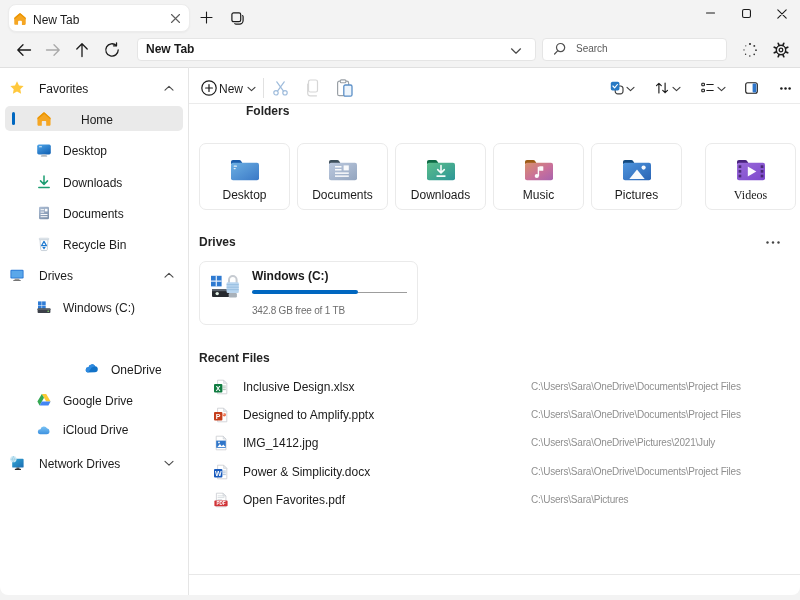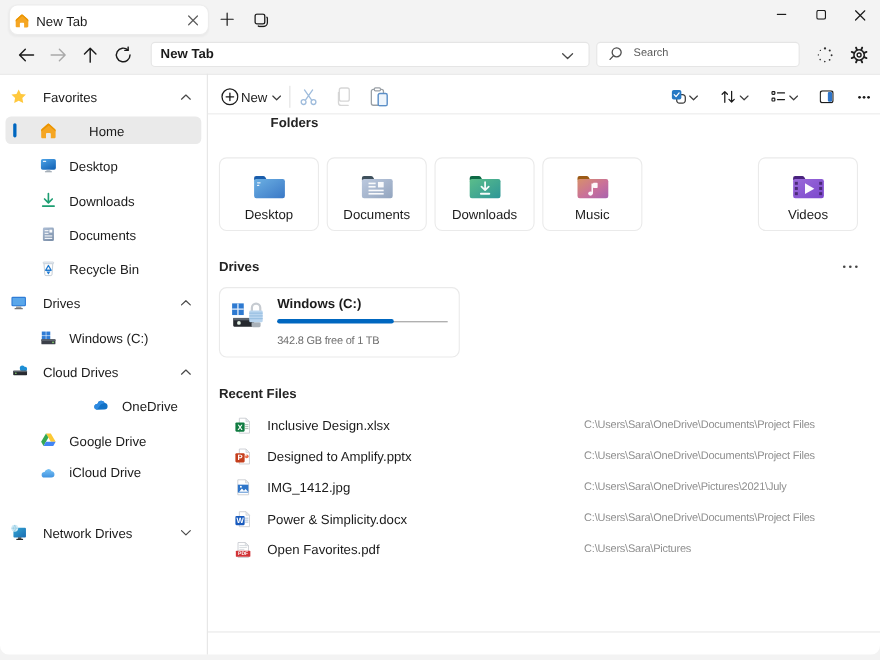--- a/index.html
+++ b/index.html
@@ -252,40 +252,20 @@
           <rect x="2" y="6.5" width="3.6" height="3.6" fill="#2f7cd6"></rect>
           <rect x="6.1" y="6.5" width="3.6" height="3.6" fill="#2f7cd6"></rect>
           <rect x="1.6" y="9.4" width="12.8" height="4.6" rx="0.8" fill="#3c4049"></rect>
           <rect x="1.6" y="9.4" width="12.8" height="1.6" fill="#596069"></rect>
           <circle cx="12.2" cy="12.2" r="0.8" fill="#86d86d"></circle>
         </svg>
       </div>
     <div class="lbl" style="left:63px;top:6px;">Windows (C:)</div>
   </div>
 
-  <div class="srow" style="top:259px;">
-    <div class="ic" style="left:9px;top:4px;">
-        <svg width="16" height="16" viewBox="0 0 16 16">
-          <g fill="#1e8fd5">
-            <circle cx="11.3" cy="4.6" r="2.3"></circle>
-            <circle cx="13.8" cy="5.2" r="1.8"></circle>
-            <rect x="9.2" y="4.8" width="6.3" height="2.2" rx="1.1"></rect>
-          </g>
-          <rect x="3" y="7" width="12.6" height="4.2" rx="0.7" fill="#26292e"></rect>
-          <rect x="3" y="7" width="12.6" height="1.3" fill="#596069"></rect>
-          <circle cx="5.4" cy="9.3" r="0.75" fill="#86d86d"></circle>
-        </svg>
-      </div>
-    <div class="lbl" style="left:39px;top:6px;">Cloud Drives</div>
-    <div class="chev" style="left:164px;top:9px;">
-        <svg width="10" height="7" viewBox="0 0 10 7">
-          <path d="M1 5.2L5 1.4l4 3.8" fill="none" stroke="#4a4a4a" stroke-width="1.1" stroke-linecap="round" stroke-linejoin="round"></path>
-        </svg>
-      </div>
-  </div>
 
   <div class="srow" style="top:290px;margin-left:48px;">
     <div class="ic" style="left:36px;top:4px;">
         <svg width="16" height="16" viewBox="0 0 16 16">
           <path d="M4.2 11.4a2.6 2.6 0 0 1 .3-5.2 3.6 3.6 0 0 1 6.7-.9 3 3 0 0 1 2.6 3 3 3 0 0 1-3 3z" fill="#1272c7"></path>
           <path d="M4.2 11.4a2.6 2.6 0 0 1 .3-5.2 3.6 3.6 0 0 1 6.7-.9l-3.5 1.2z" fill="#2e8ae0"></path>
         </svg>
       </div>
     <div class="lbl" style="left:63px;top:6px;">OneDrive</div>
   </div>
@@ -310,21 +290,21 @@
               <stop offset="0" stop-color="#79c2f4"></stop>
               <stop offset="1" stop-color="#3f92e0"></stop>
             </linearGradient>
           </defs>
           <path d="M4.2 11.2a2.5 2.5 0 0 1 .3-5 3.5 3.5 0 0 1 6.5-.9 2.9 2.9 0 0 1 2.5 2.9 2.9 2.9 0 0 1-2.9 3z" fill="url(#icl)"></path>
         </svg>
       </div>
     <div class="lbl" style="left:63px;top:4px;">iCloud Drive</div>
   </div>
 
-  <div class="srow" style="top:405px;">
+  <div class="srow" style="top:384px;">
     <div class="ic" style="left:9px;top:4px;">
         <svg width="16" height="16" viewBox="0 0 16 16">
           <defs>
             <linearGradient id="gnet" x1="0" y1="0" x2="1" y2="1">
               <stop offset="0" stop-color="#35a7d4"></stop>
               <stop offset="1" stop-color="#1a6cb2"></stop>
             </linearGradient>
           </defs>
           <rect x="3.2" y="3.8" width="11.4" height="8.8" rx="0.9" fill="url(#gnet)"></rect>
           <circle cx="4.4" cy="4.2" r="3.1" fill="#cfeaf6"></circle>
@@ -516,21 +496,40 @@
           <rect x="1" y="4.7" width="28" height="17.5" rx="2" fill="url(#gmus)"></rect>
           <g fill="#fff" opacity="0.96">
             <ellipse cx="12.8" cy="18" rx="2.1" ry="1.9"></ellipse>
             <rect x="13.7" y="8.8" width="1.4" height="9.2"></rect>
             <rect x="15.1" y="8.2" width="4.2" height="4.6" rx="0.6"></rect>
           </g>
         </svg>
       </div>
     <div class="flbl">Music</div>
   </div>
-  <div class="fcard" style="left:501px;top:39px;">
+  <div class="fcard" style="left:403px;top:39px;">
+    <div class="fic">
+        <svg width="30" height="23" viewBox="0 0 30 23">
+          <defs>
+            <linearGradient id="gpic" x1="0" y1="0" x2="1" y2="1">
+              <stop offset="0" stop-color="#4f95dd"></stop>
+              <stop offset="1" stop-color="#2a64b4"></stop>
+            </linearGradient>
+          </defs>
+          <path d="M1 6V3.8A1.9 1.9 0 0 1 2.9 1.9h6.3a2.2 2.2 0 0 1 1.9 1.1l1.8 3z" fill="#12497e"></path>
+          <rect x="1" y="4.7" width="28" height="17.5" rx="2" fill="url(#gpic)"></rect>
+          <g fill="#fff" opacity="0.96">
+            <path d="M7.3 21l7.7-9.4 7.7 9.4z"></path>
+            <circle cx="21.6" cy="9.6" r="2.1"></circle>
+          </g>
+        </svg>
+      </div>
+    <div class="flbl">Pictures</div>
+  </div>
+  <div class="fcard" style="left:517px;top:39px;font-family:Liberation Serif, serif;">
     <div class="fic">
         <svg width="30" height="23" viewBox="0 0 30 23">
           <defs>
             <linearGradient id="gvid" x1="0" y1="0" x2="1" y2="1">
               <stop offset="0" stop-color="#9a6ad9"></stop>
               <stop offset="1" stop-color="#7c48cd"></stop>
             </linearGradient>
           </defs>
           <path d="M1 6V3.8A1.9 1.9 0 0 1 2.9 1.9h6.3a2.2 2.2 0 0 1 1.9 1.1l1.8 3z" fill="#49227e"></path>
           <rect x="1" y="4.7" width="28" height="17.5" rx="2" fill="url(#gvid)"></rect>

